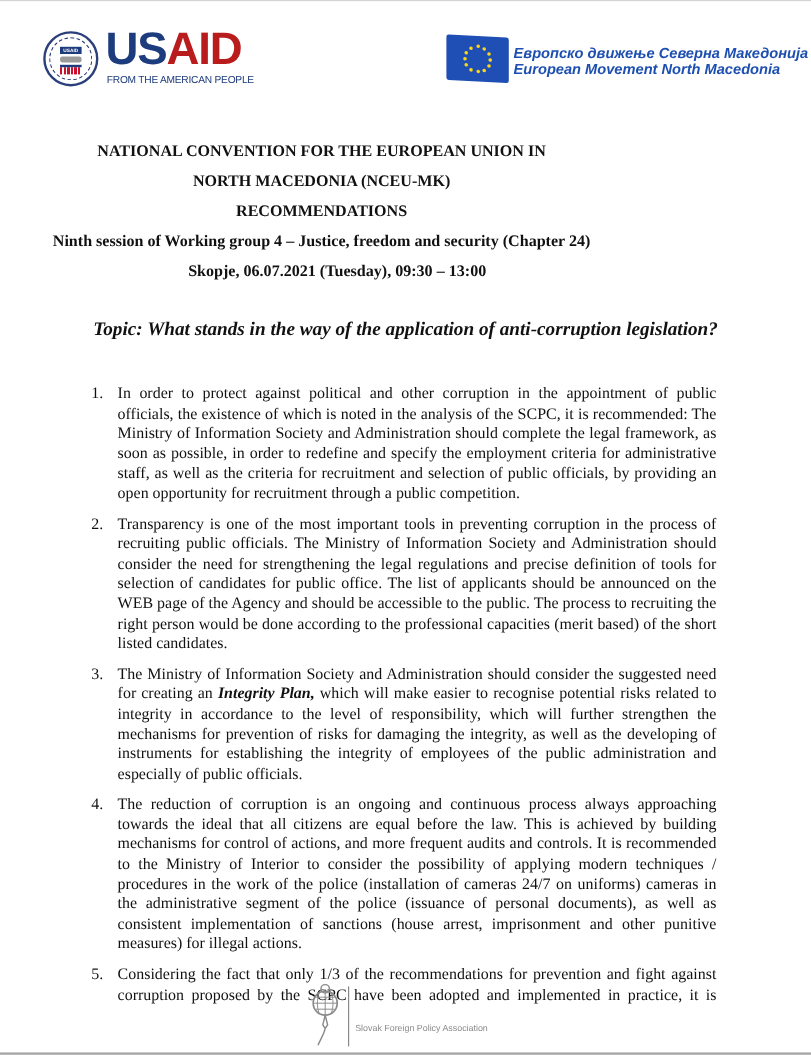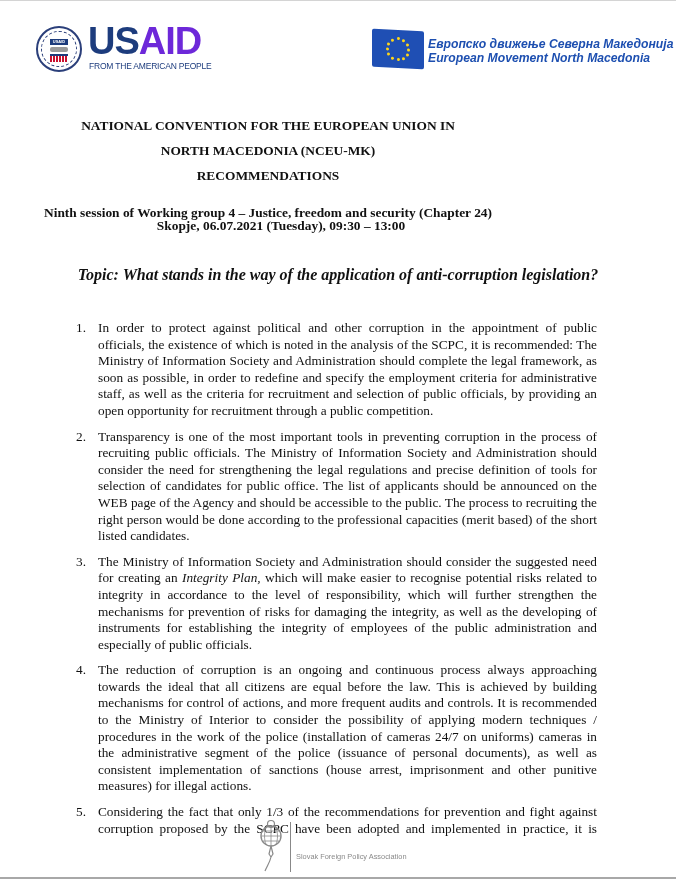--- a/index.html
+++ b/index.html
@@ -15,41 +15,41 @@
   .usaid { position: absolute; left: 36px; top: 24px; width: 165px; height: 52px; }
   .usaid-seal { position: absolute; left: 0; top: 2px; width: 46px; height: 46px; border-radius: 50%;
     border: 2px solid #2b3f7a; box-sizing: border-box; background: #fff; }
   .usaid-seal .ring { position: absolute; left: 3px; top: 3px; right: 3px; bottom: 3px; border-radius: 50%; border: 1px dashed #2b3f7a; }
   .usaid-seal .band { position: absolute; left: 12px; top: 11px; width: 18px; height: 6px; background: #1d3c7d; color:#fff; font: bold 4px "Liberation Sans", sans-serif; text-align:center; line-height:6px;}
   .usaid-seal .hands { position: absolute; left: 12px; top: 19px; width: 18px; height: 5px; background: #9a9a9a; border-radius: 2px; }
   .usaid-seal .stripes { position: absolute; left: 12px; top: 26px; width: 18px; height: 8px;
     background: repeating-linear-gradient(90deg, #c8102e 0 2px, #fff 2px 3px); border-top: 2px solid #1d3c7d; box-sizing: border-box; }
   .usaid-word { position: absolute; left: 52px; top: -3px; font: bold 38px "Liberation Sans", sans-serif; letter-spacing: -1px; line-height: 40px; }
   .usaid-word .us { color: #1d3c7d; }
-  .usaid-word .aid { color: #6d28d9; }
+  .usaid-word .aid { color: #b91c1c; }
   .usaid-tag { position: absolute; left: 53px; top: 37px; font: 8.5px "Liberation Sans", sans-serif; color: #1d3c7d; white-space: nowrap; letter-spacing: -0.2px; }
 
   
   .emnm { position: absolute; left: 372px; top: 30px; width: 290px; height: 40px; }
   .eu-flag { position: absolute; left: 0; top: 0; width: 52px; height: 38px; background: #1f4fb4;
     transform: skewY(3deg); border-radius: 2px; }
   .eu-stars { position: absolute; left: 14px; top: 7px; width: 24px; height: 24px; }
   .eu-stars span { position: absolute; width: 3px; height: 3px; background: #ffd617; border-radius: 50%; }
   .emnm-text { position: absolute; left: 56px; top: 7px; font: italic bold 12.2px "Liberation Sans", sans-serif; color: #1d4fb0; line-height: 14px; white-space: nowrap; }
 
   
   .heading { position: absolute; left: 0; width: 536px; text-align: center; font-weight: bold; font-size: 13.4px; white-space: nowrap; }
-  .h1 { top: 118px; } .h2 { top: 143px; } .h3 { top: 168px; } .h4 { top: 193px; margin-top: 12px; } .h5 { top: 218px; margin-left: 13px; }
+  .h1 { top: 118px; } .h2 { top: 143px; } .h3 { top: 168px; } .h4 { top: 193px; } .h5 { top: 218px; margin-left: 13px; }
   .topic { position: absolute; left: 0; width: 676px; top: 266px; text-align: center; font: italic bold 16px "Liberation Serif", serif; white-space: nowrap; }
 
   
   .list { position: absolute; left: 76px; top: 320px; width: 521px; margin: 0; padding: 0; list-style: none; }
   .item { position: relative; padding-left: 22px; font-size: 13.3px; line-height: 16.6px; text-align: justify; margin-bottom: 9px; }
   .item .num { position: absolute; left: 0; top: 0; }
-  .item .body em { font-style: italic; }
+  .item .body em { font-style: italic; font-weight: bold; }
 
   
   .sfpa { position: absolute; left: 252px; top: 816px; width: 180px; height: 60px; }
   .sfpa-emblem { position: absolute; left: 6px; top: 2px; width: 26px; height: 56px; }
   .sfpa-bar { position: absolute; left: 38px; top: 6px; width: 1px; height: 50px; background: #888; }
   .sfpa-word { position: absolute; left: 42px; top: -4px; font: bold 46px "Liberation Sans", sans-serif; color: #808080; letter-spacing: -1px; line-height: 50px; }
   .sfpa-tag { position: absolute; left: 44px; top: 36px; font: 7.4px "Liberation Sans", sans-serif; color: #8a8a8a; white-space: nowrap; text-align: right; }
 </style>
 </head>
 <body>

